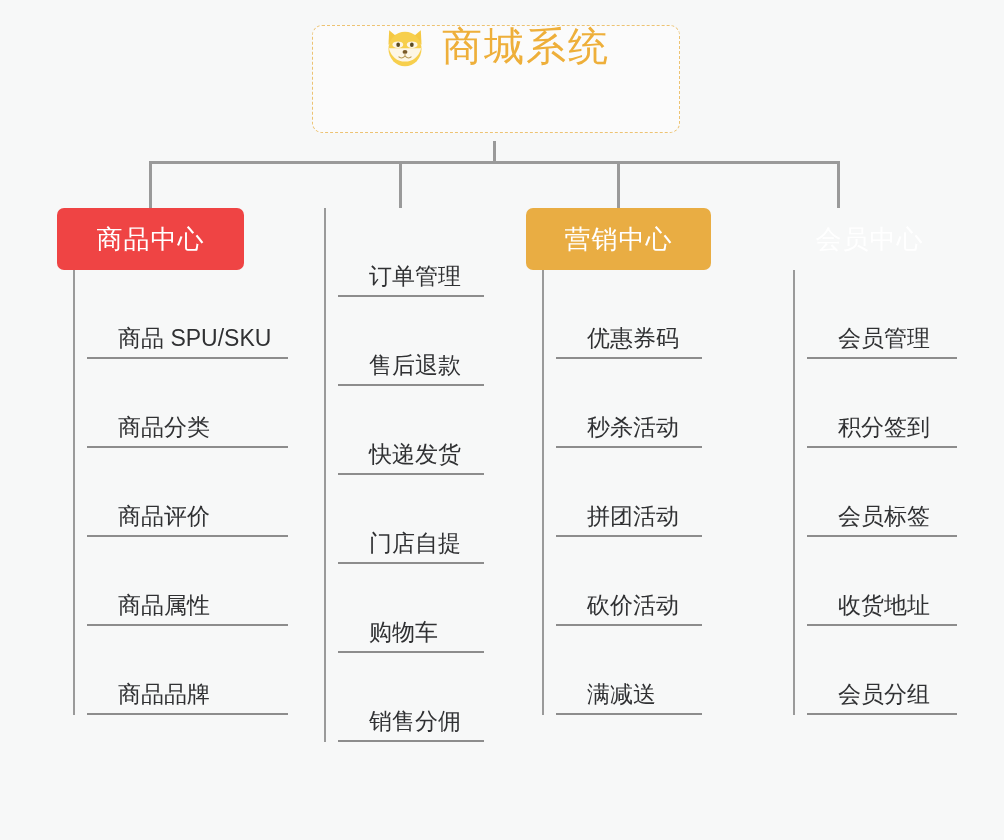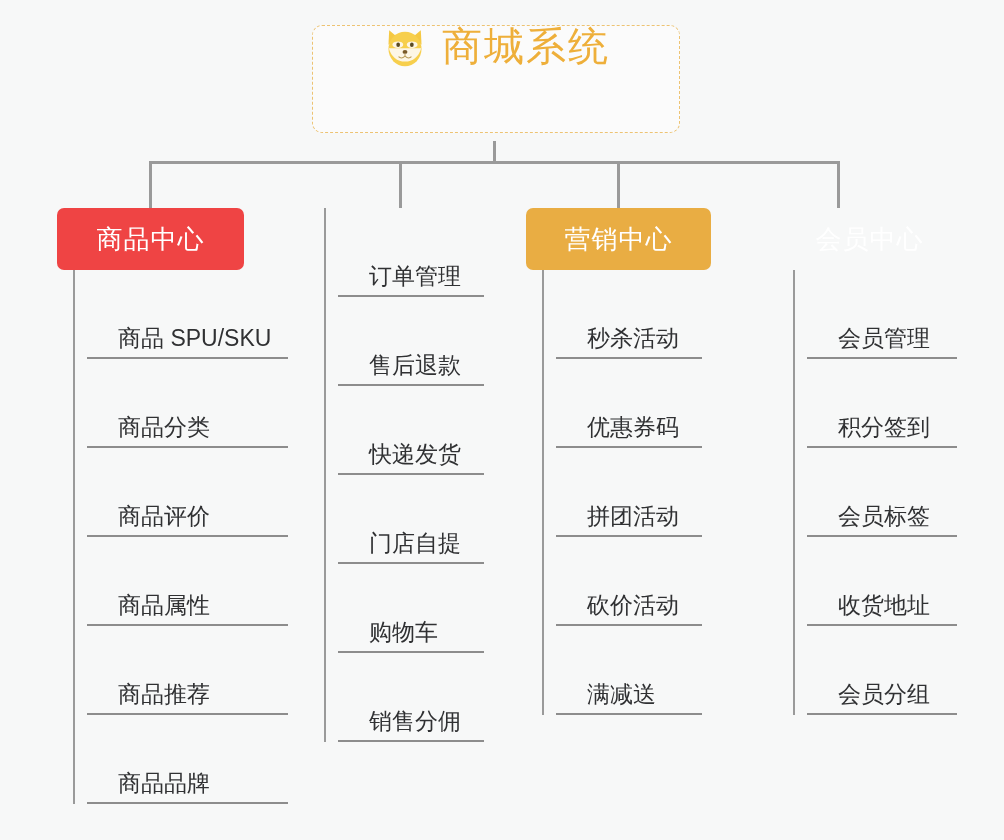--- a/index.html
+++ b/index.html
@@ -176,23 +176,20 @@
       <div class="leaf-item">
           <span class="leaf-label">商品分类</span>
         </div>
       <div class="leaf-item">
           <span class="leaf-label">商品评价</span>
         </div>
       <div class="leaf-item">
           <span class="leaf-label">商品属性</span>
         </div>
       <div class="leaf-item">
-          <span class="leaf-label">商品推荐</span>
-        </div>
-      <div class="leaf-item">
           <span class="leaf-label">商品品牌</span>
         </div>
     </div>
   </div>
 
   <div class="column col-1">
     <div class="leaf-list">
       <div class="leaf-item">
           <span class="leaf-label">订单管理</span>
         </div>
@@ -213,24 +210,24 @@
         </div>
     </div>
   </div>
 
   <div class="column col-2">
     <div class="branch-box" style="background: rgb(233, 173, 67);">
       <span>营销中心</span>
     </div>
     <div class="leaf-list">
       <div class="leaf-item">
+          <span class="leaf-label">优惠券码</span>
+        </div>
+      <div class="leaf-item">
           <span class="leaf-label">秒杀活动</span>
-        </div>
-      <div class="leaf-item">
-          <span class="leaf-label">优惠券码</span>
         </div>
       <div class="leaf-item">
           <span class="leaf-label">拼团活动</span>
         </div>
       <div class="leaf-item">
           <span class="leaf-label">砍价活动</span>
         </div>
       <div class="leaf-item">
           <span class="leaf-label">满减送</span>
         </div>

